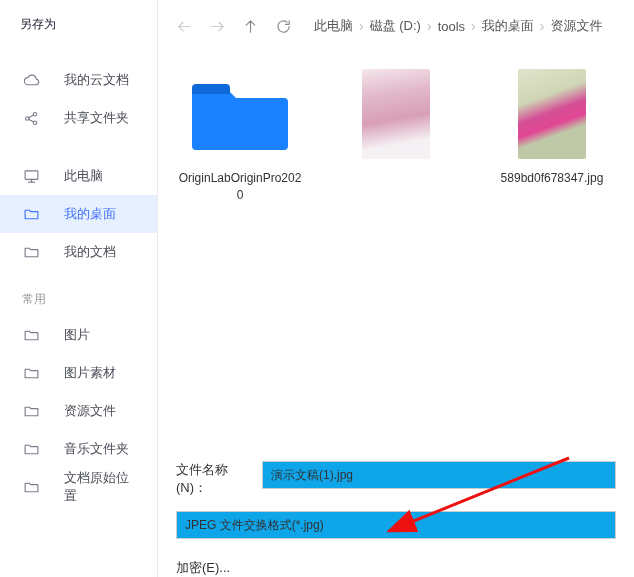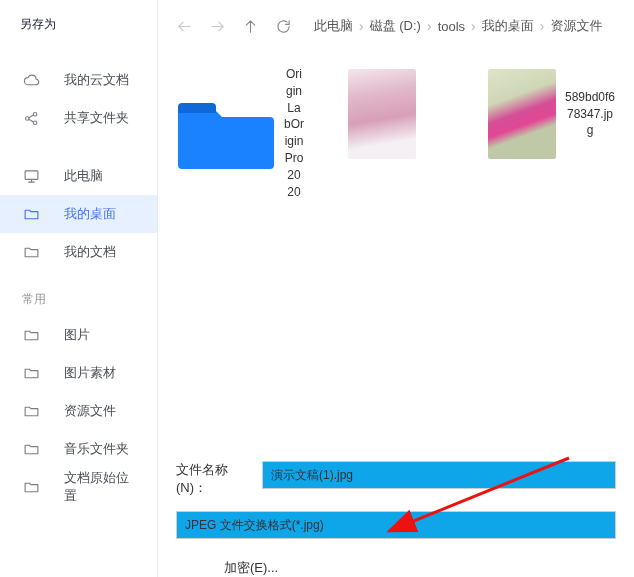--- a/index.html
+++ b/index.html
@@ -19,35 +19,35 @@
     
     .tbar { height:52px; display:flex; align-items:center; padding:0 18px; gap:16px; }
     .tbtn { width:17px; height:17px; display:flex; align-items:center; justify-content:center; cursor:pointer; }
     .tbtn svg { width:17px; height:17px; stroke:#888; stroke-width:1.6; fill:none; stroke-linecap:round; stroke-linejoin:round; }
     .tbtn.dis svg { stroke:#ccc; }
     .crumbs { display:flex; align-items:center; gap:6px; color:#555; font-size:13px; overflow:hidden; white-space:nowrap; margin-left:6px; }
     .crumbs span { cursor:pointer; }
     .chev { color:#bbb; font-size:14px; }
     
     .grid { flex:1; display:flex; gap:28px; padding:14px 18px; align-items:flex-start; overflow:hidden; }
-    .file { width:128px; display:flex; flex-direction:row; align-items:center; gap:8px; cursor:pointer; }
+    .file { width:128px; display:flex; flex-direction:column; align-items:center; gap:8px; cursor:pointer; }
     .thumb { width:100px; height:96px; display:flex; align-items:center; justify-content:center; }
     .fname { text-align:center; font-size:12px; color:#333; word-break:break-all; line-height:1.4; }
     
     .folder-svg { width:100px; height:80px; }
     
     .img-thumb { width:68px; height:90px; border-radius:2px; }
     .thumb-a { background:linear-gradient(170deg,#f4e6ec 0%,#e1b7c9 30%,#d89fb8 55%,#f5f0f3 80%); }
     .thumb-b { background:linear-gradient(160deg,#dfe4cb 0%,#cfd6b5 32%,#d45096 48%,#e24694 60%,#bfc8a7 70%); }
     
     .form { padding:8px 18px 0 18px; }
     .row { display:flex; align-items:flex-start; margin-bottom:14px; gap:14px; }
     .lbl { width:72px; color:#333; font-size:13px; }
     .inp { flex:1; height:28px; border:1px solid #ccc; padding:0 8px; font-size:12px; color:#333; background:#0ea5e9; }
-    .enc { color:#333; font-size:13px; padding-top:6px;margin-left:48px; }
+    .enc { color:#333; font-size:13px; padding-top:6px; }
     
     .arrow { position:absolute; pointer-events:none; right:60px; bottom:34px; width:200px; height:90px; }
   </style>
 </head>
 <body>
 
 <div class="sidebar">
   <div class="title">另存为</div>
 
   <div class="sb-item">

